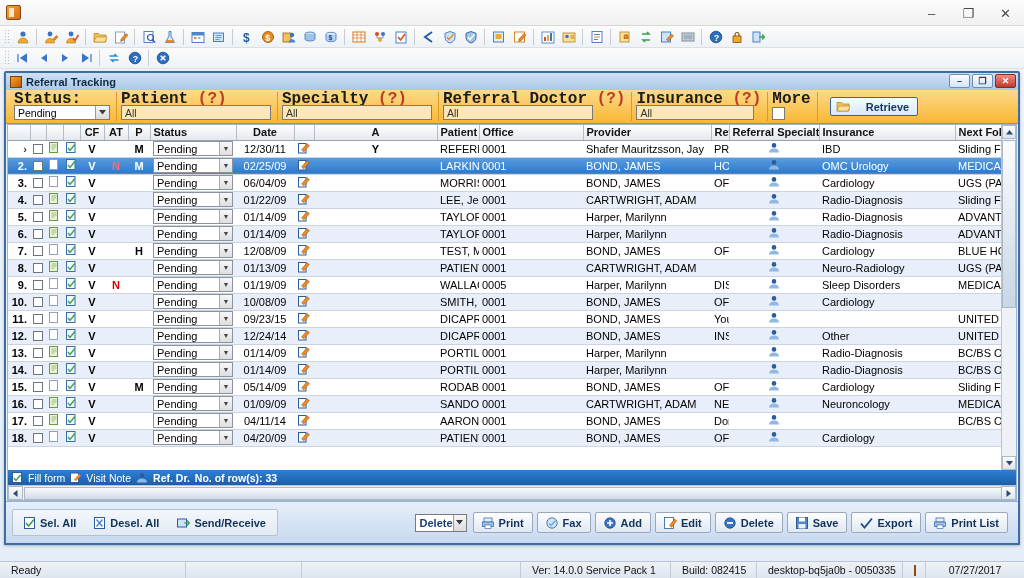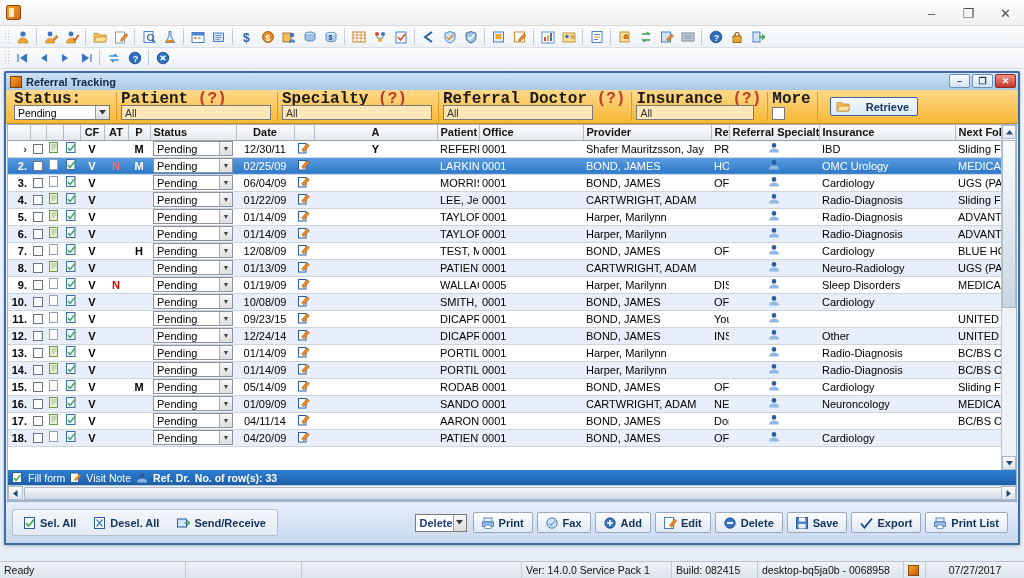--- a/index.html
+++ b/index.html
@@ -253,21 +253,21 @@
   }
 
   
   .statusbar {
     flex: 0 0 17px; display: flex; align-items: stretch;
     background: linear-gradient(#eef2f7,#dde5ee);
     border-top: 1px solid #b9c5d2; font-size: 10.5px; color: #111;
   }
   .sb-cell {
     border-right: 1px solid #c2ccd8; display: flex; align-items: center;
-    padding: 0 4px; white-space: nowrap; overflow: hidden;
+    padding: 0 11px; white-space: nowrap; overflow: hidden;
   }
   .sb-sys { color: #1c3fa0; font-weight: bold; justify-content: center; }
   .sb-icon { width: 11px; height: 11px; background: linear-gradient(135deg,#f6a623,#c1560e);
              border: 1px solid #8a4a0a; }
 </style>
 </head>
 <body>
 
 <div class="app">
 
@@ -1435,20 +1435,20 @@
 
     </div>
   </div>
 
   <div class="statusbar">
     <div class="sb-cell" style="width:186px">Ready</div>
     <div class="sb-cell" style="width:116px"></div>
     <div class="sb-cell" style="flex:1 1 auto"></div>
     <div class="sb-cell" style="width:150px">Ver: 14.0.0 Service Pack 1</div>
     <div class="sb-cell" style="width:86px">Build: 082415</div>
-    <div class="sb-cell" style="width:146px">desktop-bq5ja0b - 0068958</div>
+    <div class="sb-cell" style="width:146px">desktop-bq5ja0b - 0050335</div>
     <div class="sb-cell" style="width:22px">
       <div class="sb-icon"></div>
     </div>
     <div class="sb-cell" style="width:98px;justify-content:center;border-right:none">07/27/2017</div>
   </div>
 
 </div>
 
 </body></html>

